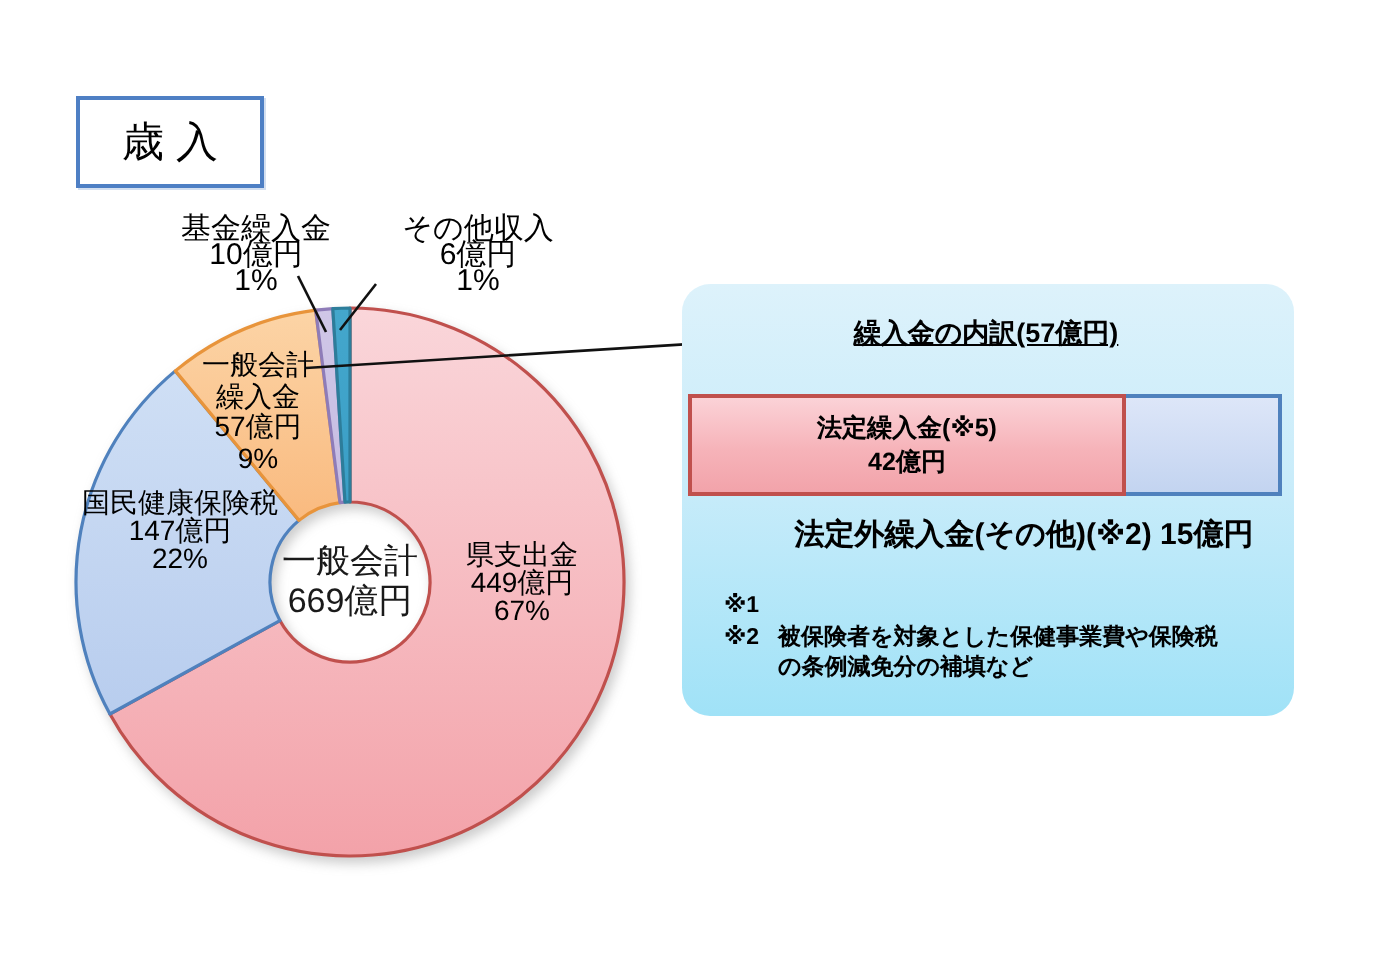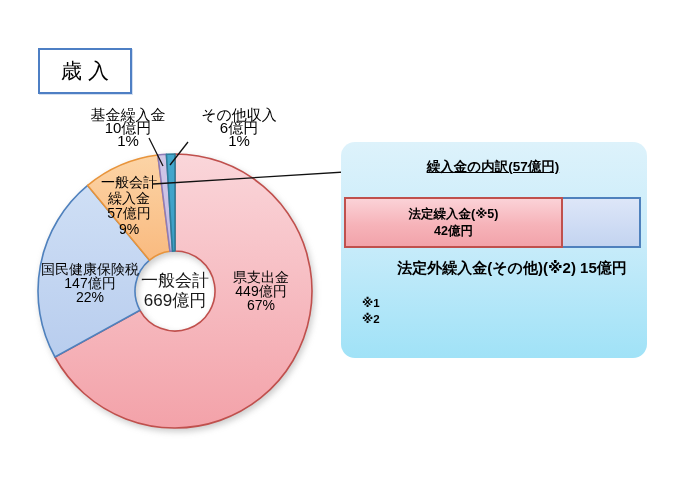--- a/index.html
+++ b/index.html
@@ -90,21 +90,21 @@
 <div class="abs pie-label small pre" style="left:128px;top:108px;">基金繰入金
 10億円
 1%</div>
 <div class="abs pie-label small pre" style="left:239px;top:108px;">その他収入
 6億円
 1%</div>
 <div class="abs pie-label tall pre" style="left:129px;top:175px;">一般会計
 繰入金
 57億円
 9%</div>
-<div class="abs pie-label pre" style="left:90px;top:262px;text-align:center;">国民健康保険税
+<div class="abs pie-label pre" style="left:90px;top:244px;text-align:center;">国民健康保険税
 147億円
 22%</div>
 <div class="abs pie-label pre" style="left:261px;top:270px;">県支出金
 449億円
 67%</div>
 <div class="abs center-label pre" style="left:175px;top:271px;">一般会計
 669億円</div>
 
 <div class="abs panel"></div>
 <div class="abs panel-title" style="left:493px;top:158px;">繰入金の内訳(57億円)</div>
@@ -117,14 +117,16 @@
 
 <div class="abs below-bar-label pre" style="left:512px;top:259px;">法定外繰入金(その他)(※2)
 15億円</div>
 
 <div class="abs notes">
   <div class="note-row">
     <div class="note-marker">※1</div>
   </div>
   <div class="note-row">
     <div class="note-marker">※2</div>
+    <div class="note-text pre">被保険者を対象とした保健事業費や保険税
+の条例減免分の補填など</div>
   </div>
 </div>
 
 </body></html>

